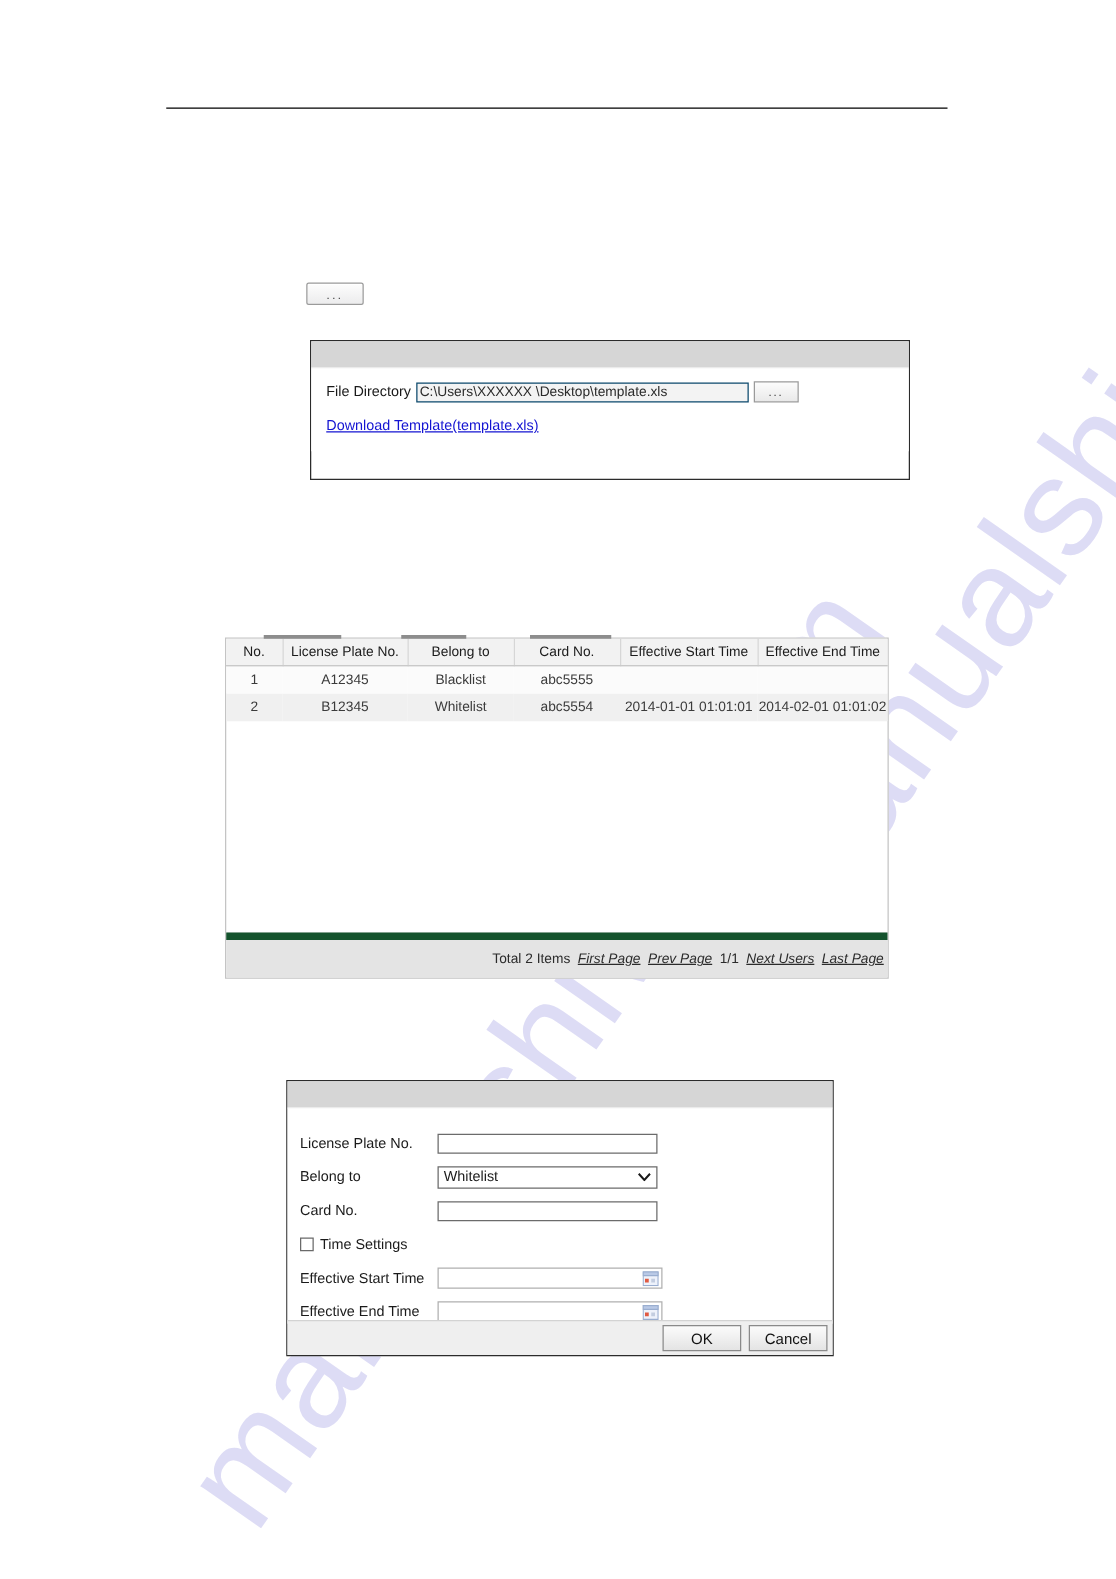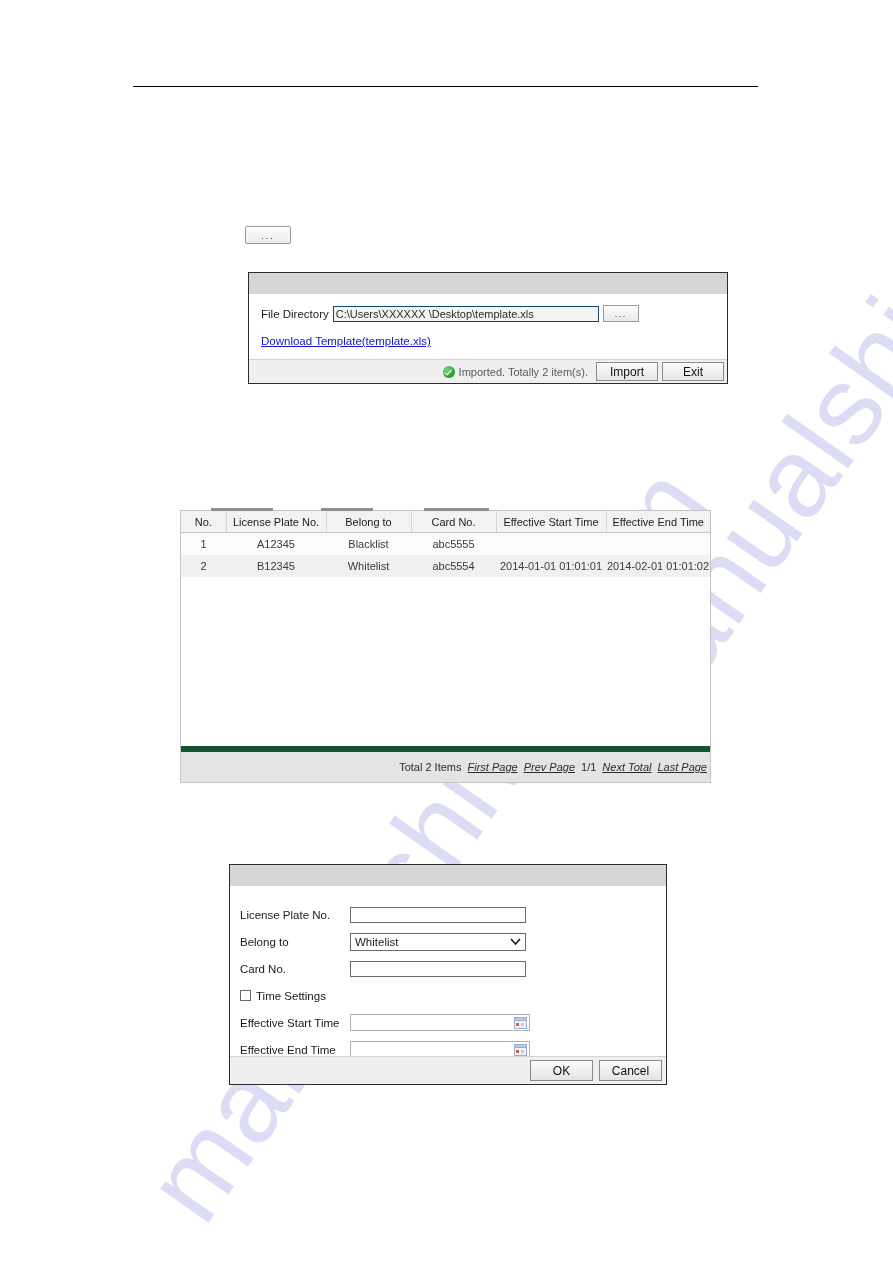--- a/index.html
+++ b/index.html
@@ -417,28 +417,20 @@
   <div class="import-body">
     <div class="row-filedir">
       <span class="lbl-filedir">File Directory</span>
       <input class="input-filedir" type="text" value="C:\Users\XXXXXX \Desktop\template.xls" style="">
       <div class="btn-browse">...</div>
     </div>
 
     <a class="link-download" href="#">Download Template(template.xls)</a>
   </div>
 
-  <div class="import-footer">
-    <div class="status-msg">
-      <span class="icon-ok"></span>
-      <span>Imported. Totally 2 item(s).</span>
-    </div>
-    <div class="btn-std">Import</div>
-    <div class="btn-std">Exit</div>
-  </div>
 </div>
 
 <div class="list-panel">
   <div class="tab-nubs">
     <div class="tab-nub" style="left:30px;width:62px;"></div>
     <div class="tab-nub" style="left:140px;width:52px;"></div>
     <div class="tab-nub" style="left:243px;width:65px;"></div>
   </div>
 
   <table class="plate-table">
@@ -478,21 +470,21 @@
         <td>2014-02-01 01:01:02</td>
       </tr>
     </tbody>
   </table>
 
   <div class="list-footer">
     <span class="pg-static">Total 2 Items</span>
     <span class="pg-link">First Page</span>
     <span class="pg-link">Prev Page</span>
     <span class="pg-static">1/1</span>
-    <span class="pg-link">Next Total</span>
+    <span class="pg-link">Next Users</span>
     <span class="pg-link">Last Page</span>
   </div>
 </div>
 
 <div class="edit-dialog">
   <div class="dlg-titlebar"></div>
 
   <div class="edit-body">
 
     <div class="form-row">

